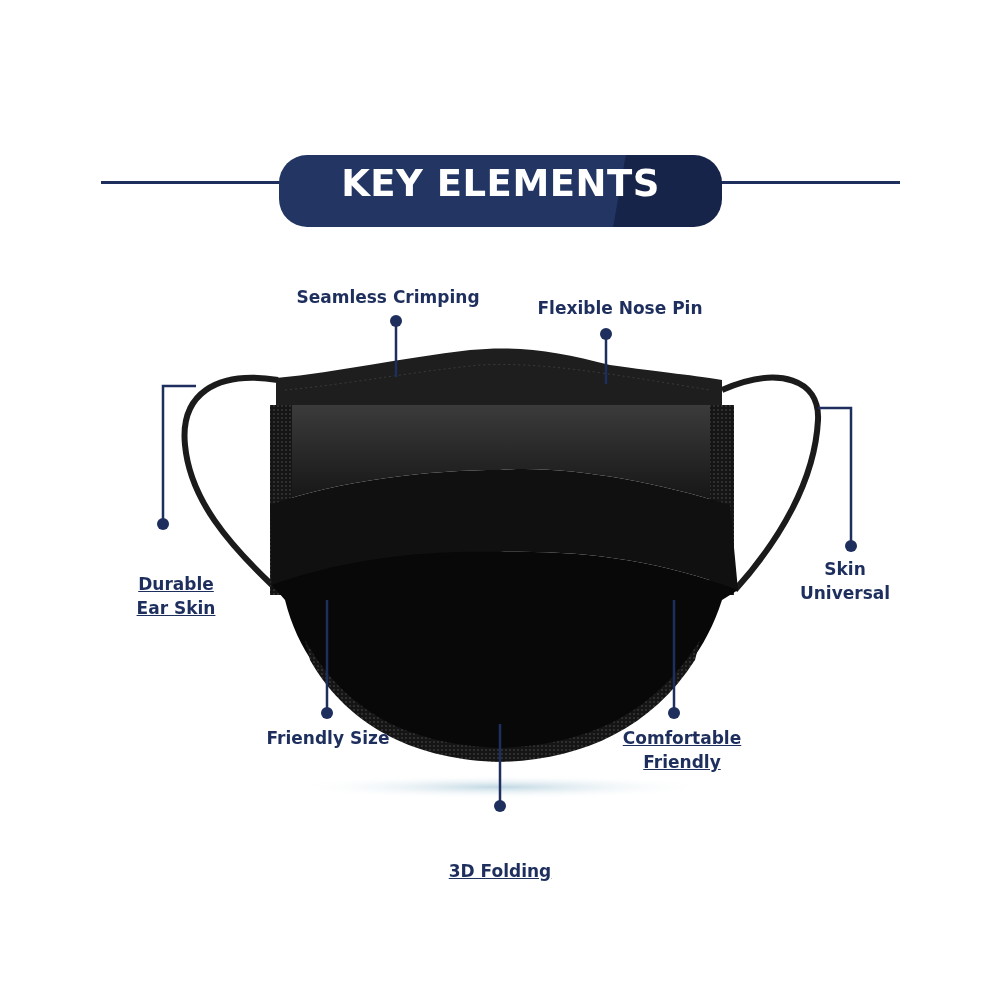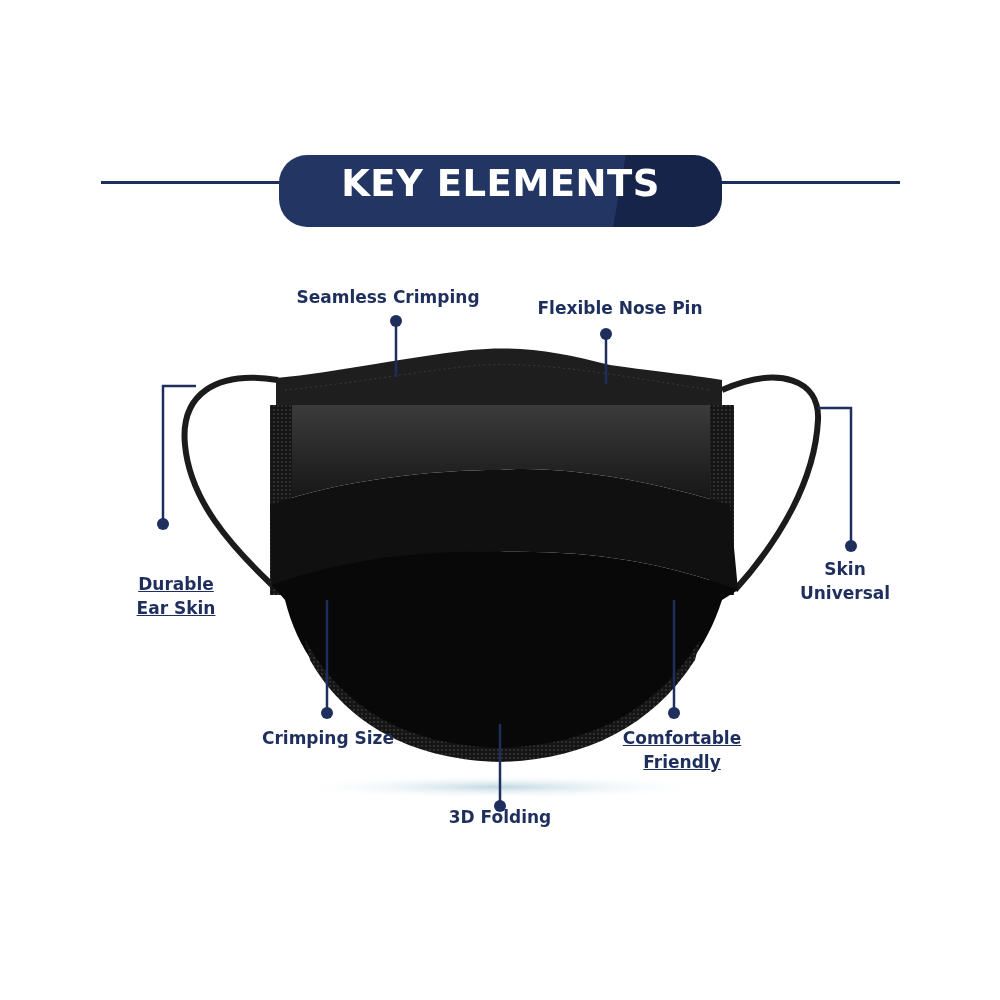--- a/index.html
+++ b/index.html
@@ -103,20 +103,20 @@
 <div class="label" style="left:116px; top:572px; width:120px;text-decoration:underline;">
   <div>Durable</div>
   <div>Ear Skin</div>
 </div>
 
 <div class="label" style="left:785px; top:557px; width:120px;">
   <div>Skin</div>
   <div>Universal</div>
 </div>
 
-<div class="label" style="left:238px; top:726px; width:180px;">Crimping Size</div>
+<div class="label" style="left:238px; top:726px; width:180px;">Friendly Size</div>
 
 <div class="label" style="left:602px; top:726px; width:160px;text-decoration:underline;">
   <div>Comfortable</div>
   <div>Friendly</div>
 </div>
 
-<div class="label" style="left:420px; top:805px; width:160px;">3D Folding</div>
+<div class="label" style="left:420px; top:859px; width:160px;text-decoration:underline;">3D Folding</div>
 
 </body></html>

